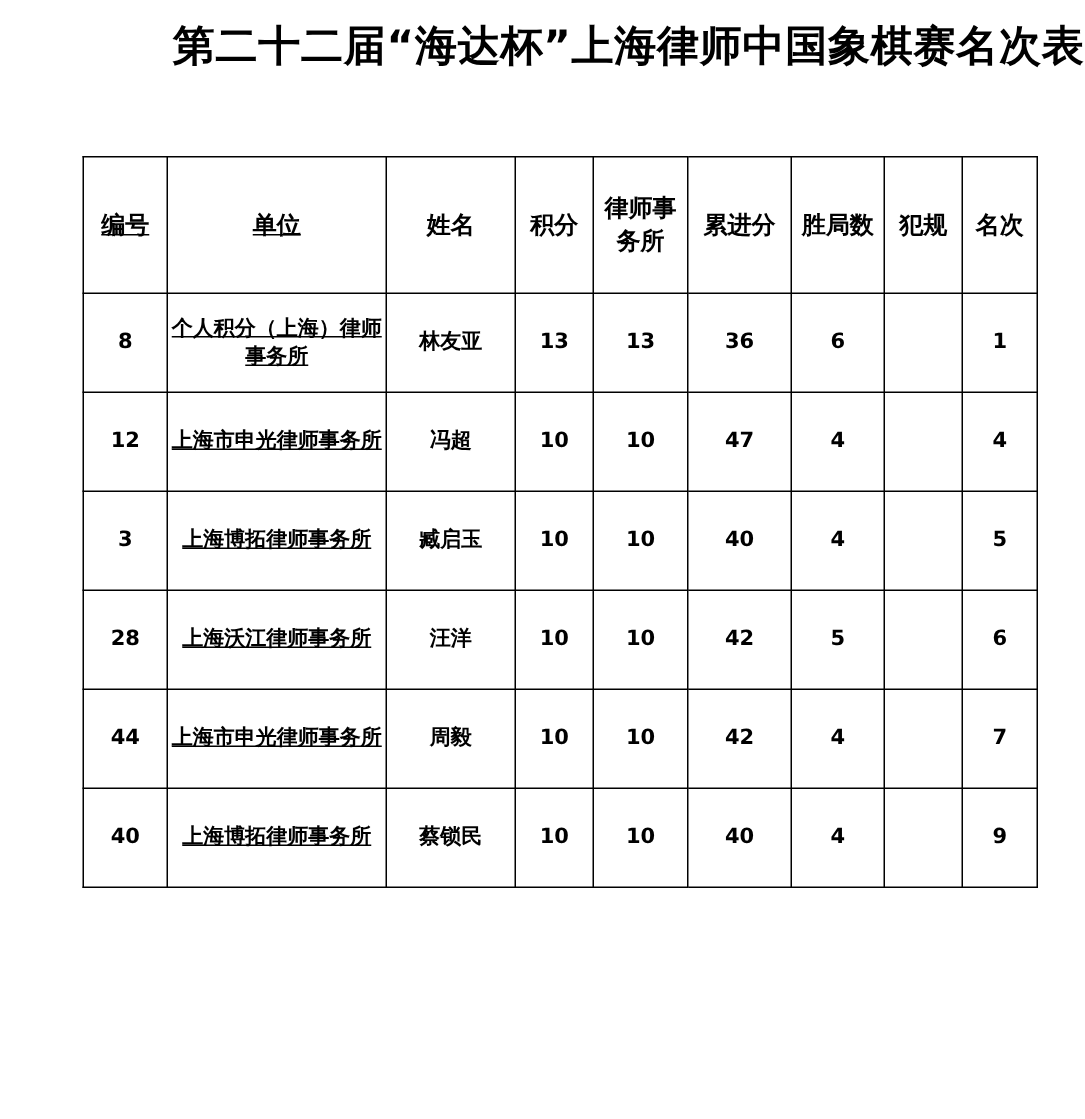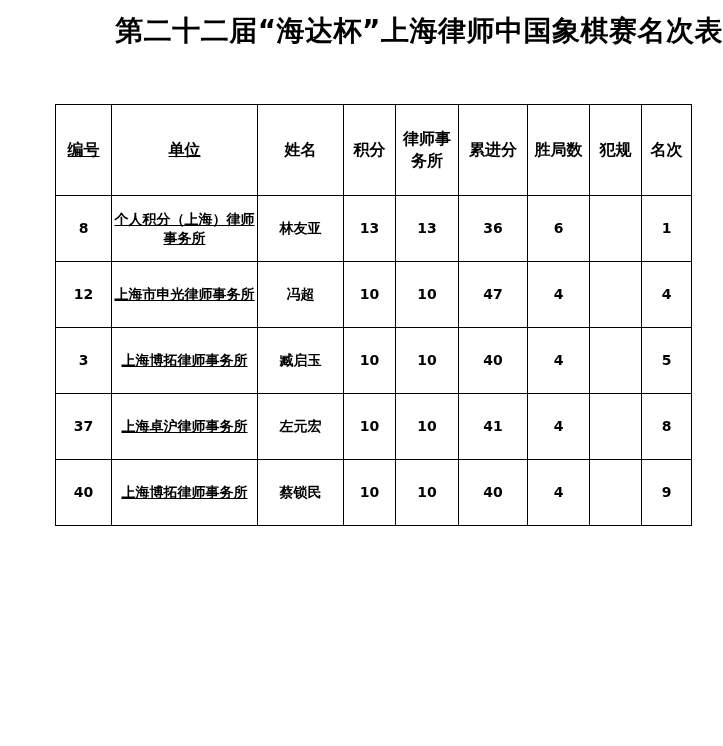--- a/index.html
+++ b/index.html
@@ -139,29 +139,40 @@
           <td class="unit-cell">上海博拓律师事务所</td>
           <td class="name-cell">臧启玉</td>
           <td>10</td>
           <td>10</td>
           <td>40</td>
           <td>4</td>
           <td></td>
           <td>5</td>
         </tr>
         <tr>
-          <td>37</td>
-          <td class="unit-cell">上海卓沪律师事务所</td>
-          <td class="name-cell">左元宏</td>
+          <td>28</td>
+          <td class="unit-cell">上海沃江律师事务所</td>
+          <td class="name-cell">汪洋</td>
           <td>10</td>
           <td>10</td>
-          <td>41</td>
+          <td>42</td>
+          <td>5</td>
+          <td></td>
+          <td>6</td>
+        </tr>
+        <tr>
+          <td>44</td>
+          <td class="unit-cell">上海市申光律师事务所</td>
+          <td class="name-cell">周毅</td>
+          <td>10</td>
+          <td>10</td>
+          <td>42</td>
           <td>4</td>
           <td></td>
-          <td>8</td>
+          <td>7</td>
         </tr>
         <tr>
           <td>40</td>
           <td class="unit-cell">上海博拓律师事务所</td>
           <td class="name-cell">蔡锁民</td>
           <td>10</td>
           <td>10</td>
           <td>40</td>
           <td>4</td>
           <td></td>

